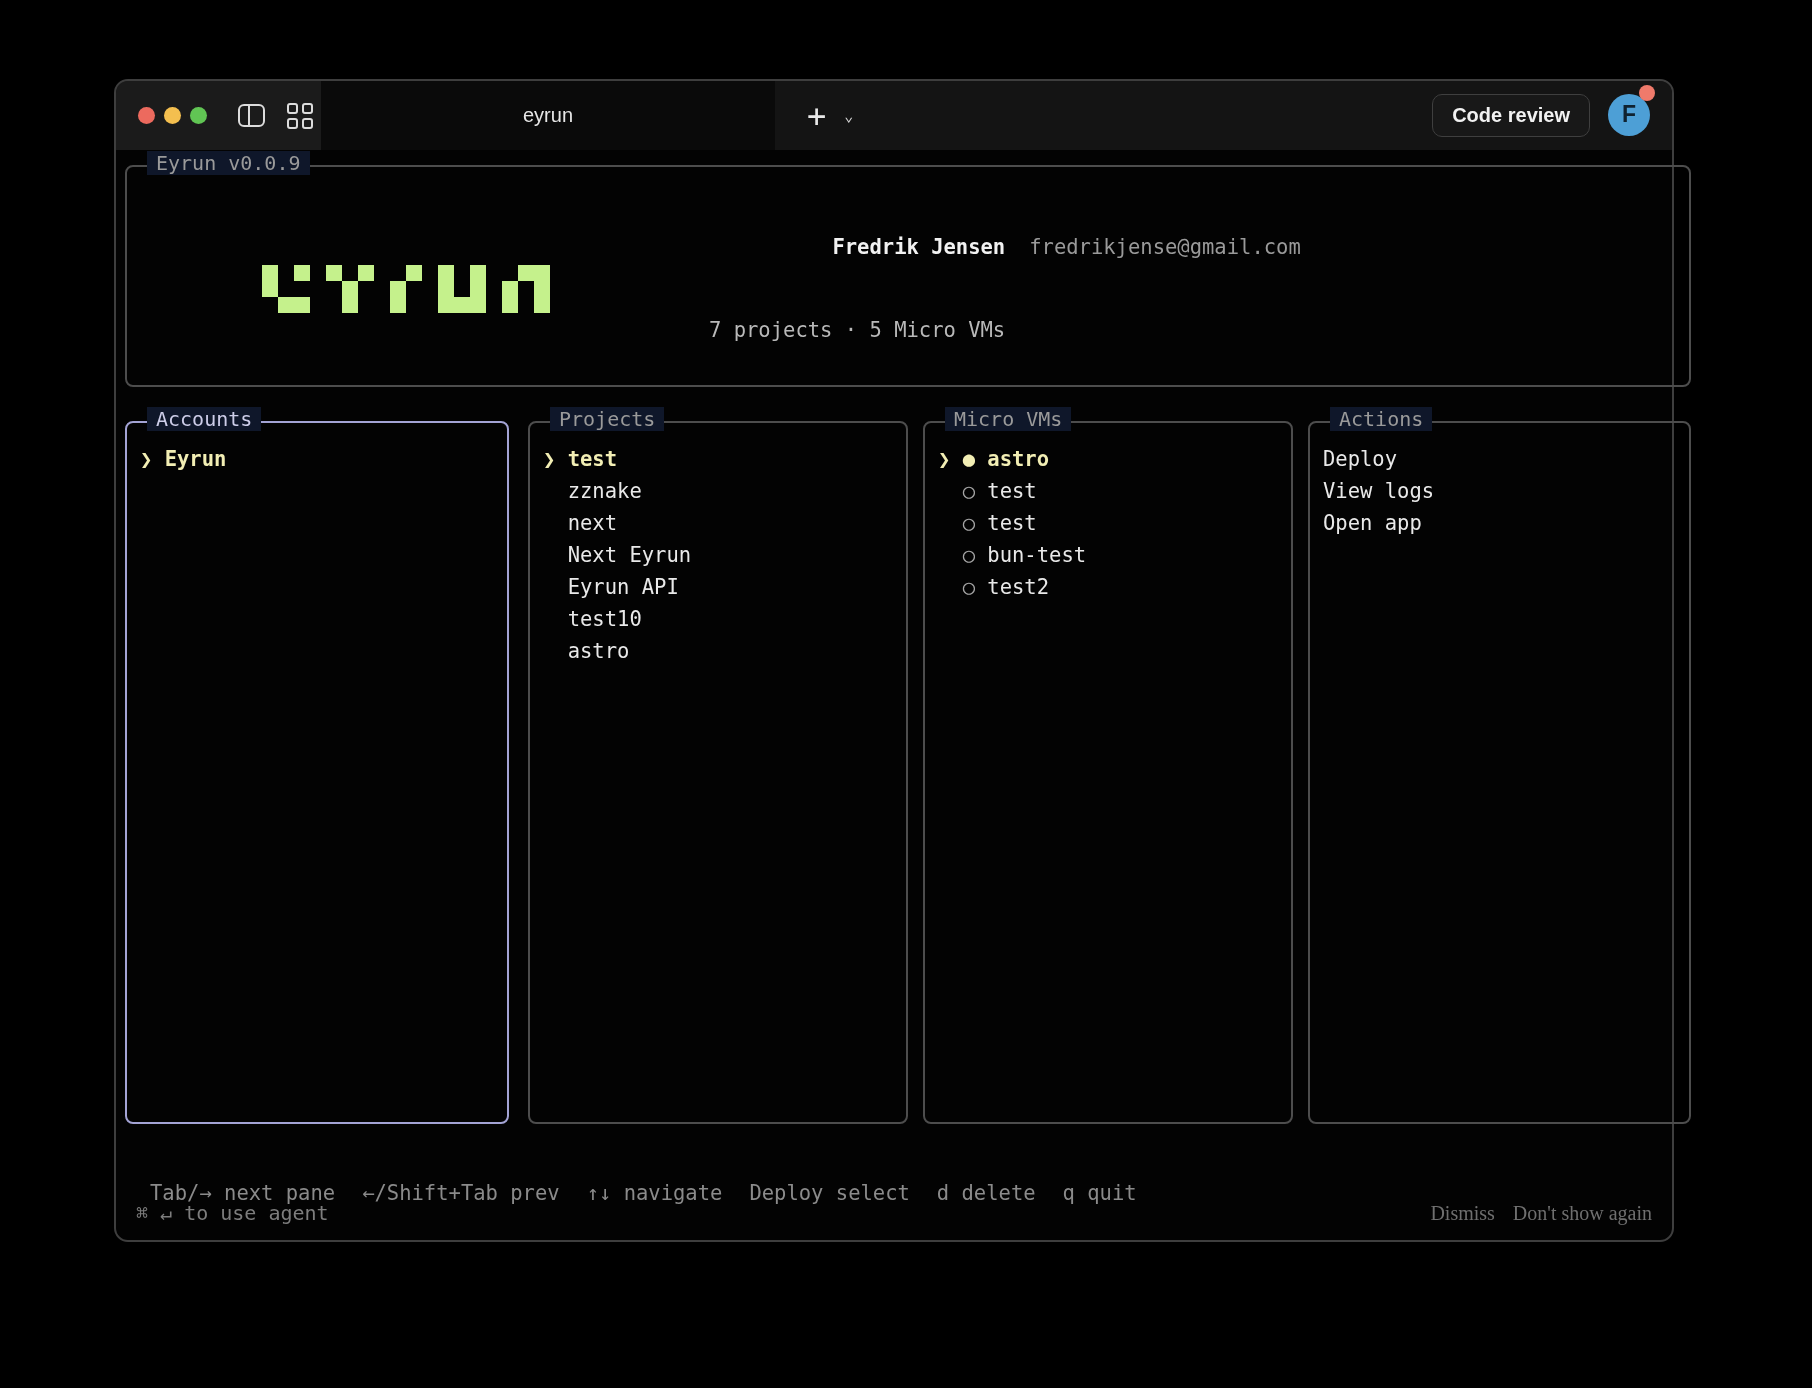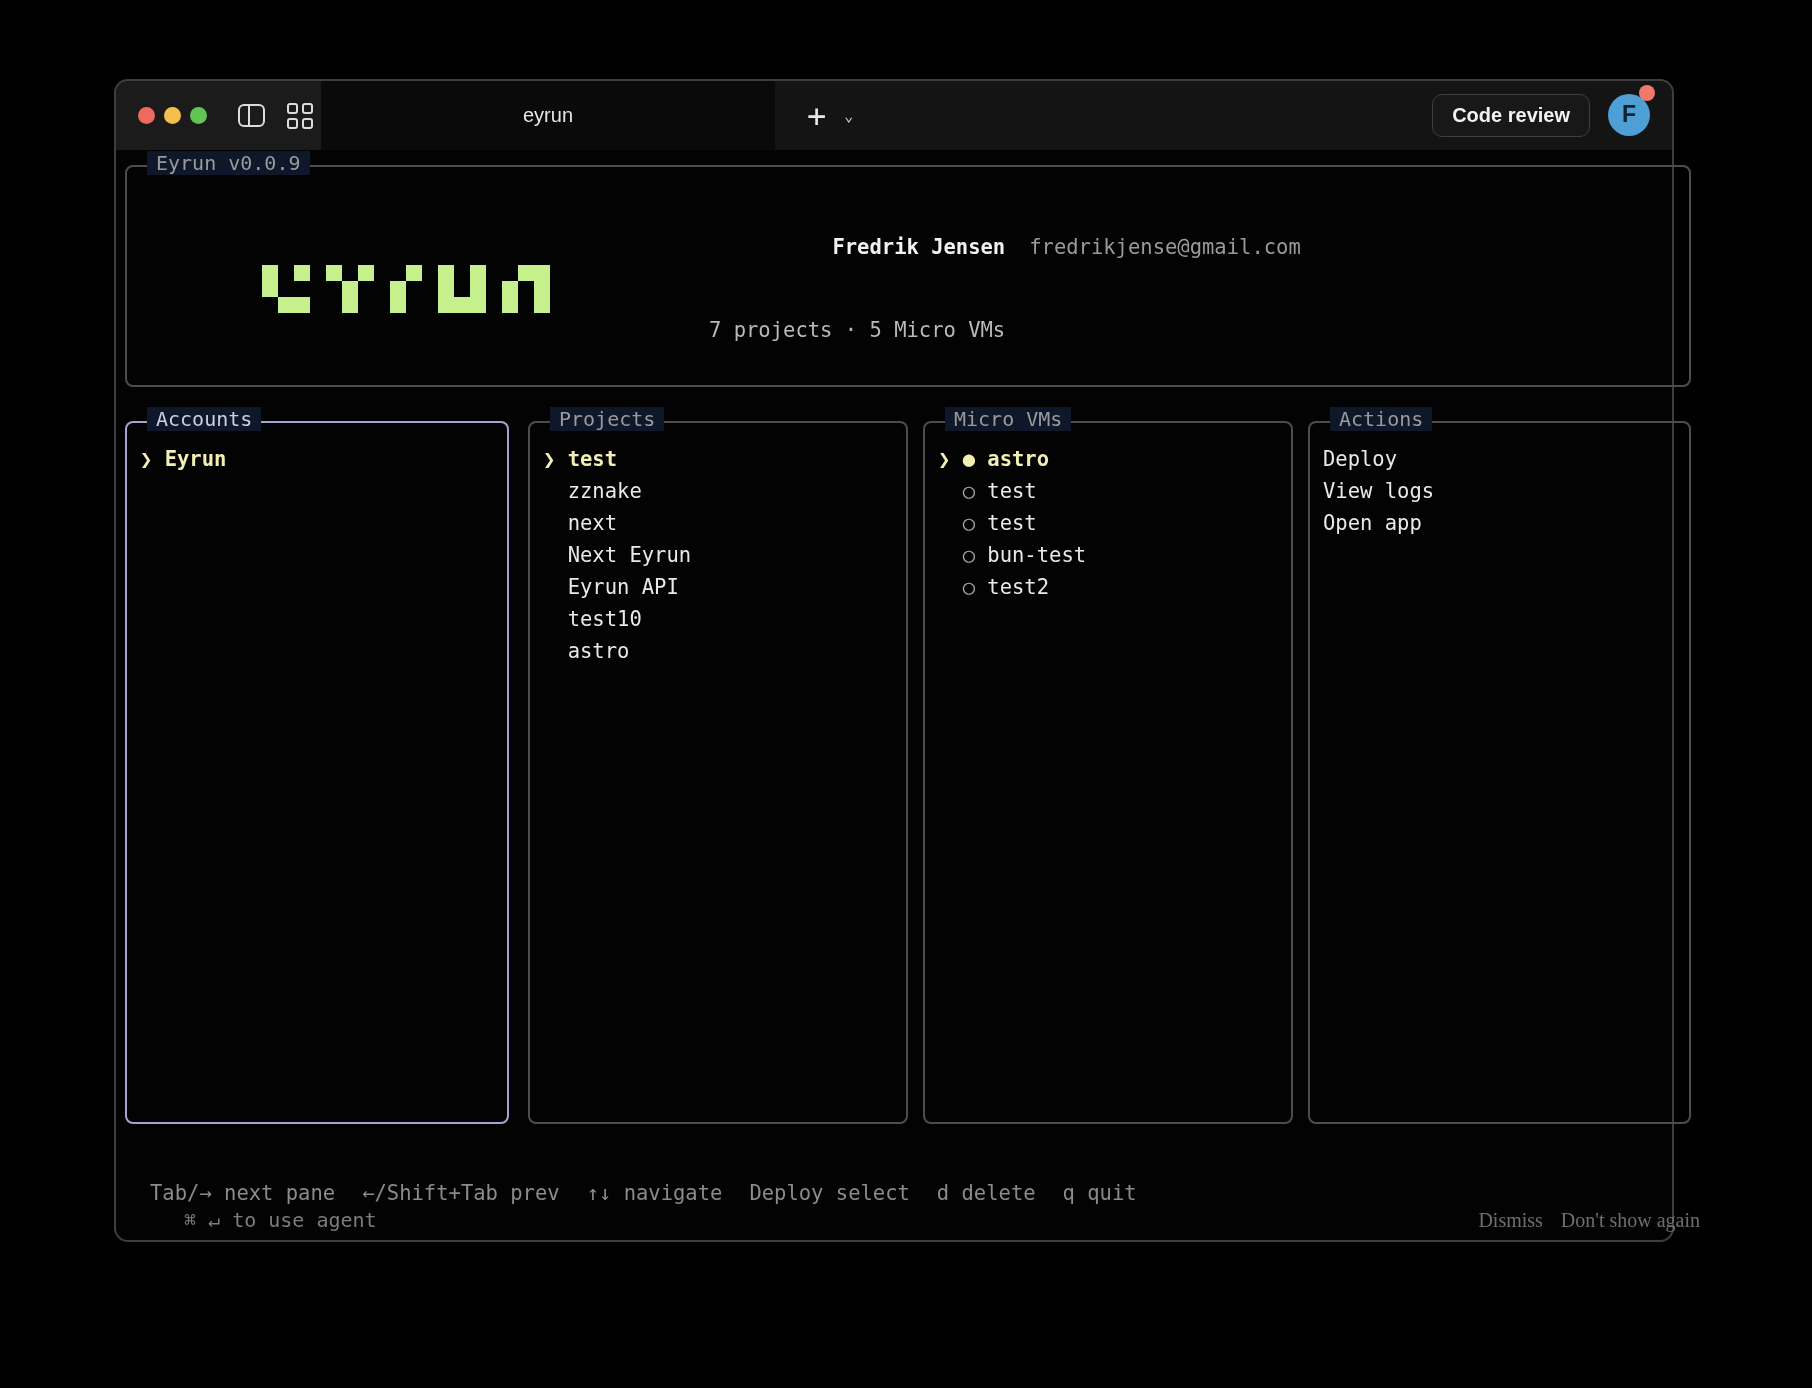--- a/index.html
+++ b/index.html
@@ -80,21 +80,21 @@
   .arrow-col { display:inline-block; width:2ch; color:var(--accent-cream); }
   .dot-col   { display:inline-block; width:2ch; }
   li.selected { color:var(--accent-cream); font-weight:700; }
   .dot-on  { color:var(--accent-cream); }
   .dot-off { color:#a5a5a5; font-weight:400; }
 
   
   .help-line { position:absolute; left:34px; top:1060px; font-size:20.5px;
                color:var(--help-gray); display:flex; gap:27px; white-space:pre;margin-top:40px; }
   .agent-bar { position:absolute; left:0; bottom:0; width:100%; height:46px;
-               display:flex; align-items:flex-end; padding:0 20px 8px 20px;margin-left:48px; }
+               display:flex; align-items:center; padding:0 20px 8px 20px; }
   .agent-hint { color:#7d7d7d; font-size:20px; white-space:pre; }
   .agent-actions { margin-left:auto; display:flex; gap:18px;
                    font-family:Liberation Serif, serif; font-size:20px; color:#6f6f6f; }
 </style>
 </head>
 <body>
 
 <div class="stage">
   <div class="window">
 

